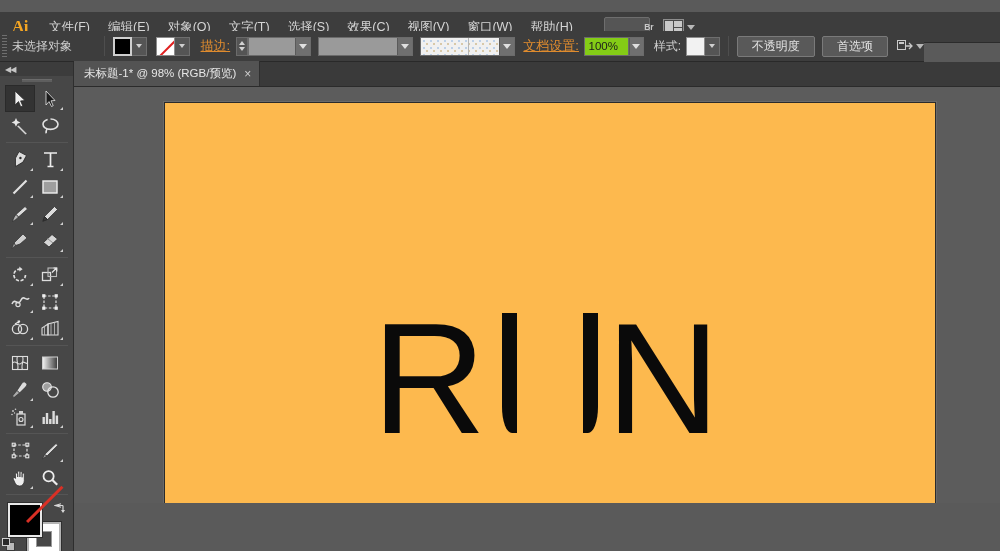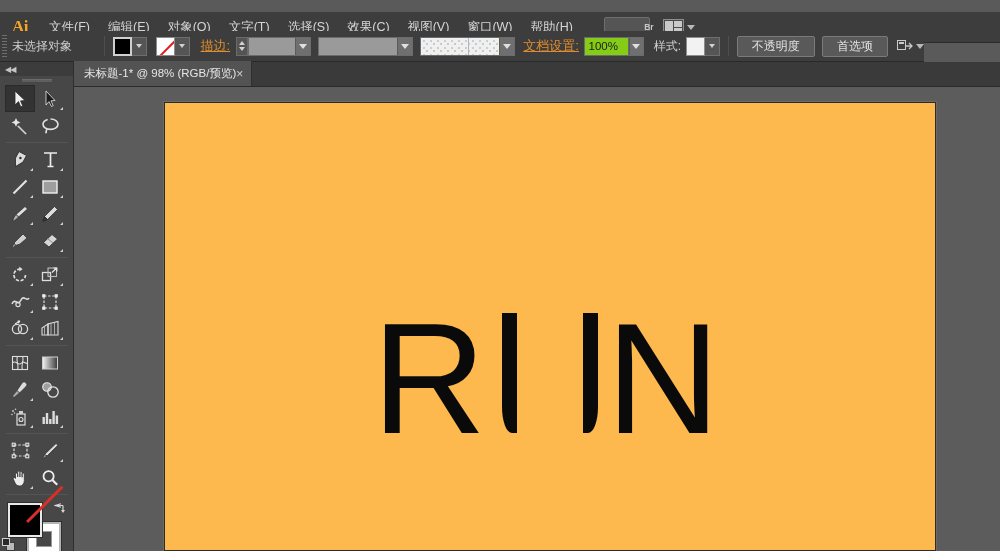--- a/index.html
+++ b/index.html
@@ -129,21 +129,21 @@
 
   
   .tabbar {
     position: absolute; left: 74px; top: 62px; width: 926px; height: 25px;
     background: #3a3a3a; border-bottom: 1px solid #2b2b2b;
     display: flex; align-items: flex-end;
   }
   .doctab {
     height: 25px; background: #535353;
     border-right: 1px solid #2f2f2f;
-    display: flex; align-items: center; 
+    display: flex; align-items: center; gap: 8px;
     padding: 0 8px 0 10px;
     color: #e6e6e6; font-size: 11.5px; white-space: nowrap;
   }
   .tab-close { color: #cfcfcf; font-size: 12px; line-height: 1; }
 
   
   .toolpanel {
     position: absolute; left: 0; top: 62px; width: 74px; height: 489px;
     background: #474747; border-right: 1px solid #2e2e2e;
   }
@@ -187,21 +187,21 @@
   }
   .slashline {
     position: absolute; left: 26px; top: 23px; width: 50px; height: 3px;
     background: #d93025; transform: rotate(-45deg); transform-origin: 0 0; z-index: 3;
   }
   .swap-arrow { position: absolute; right: 7px; top: 2px; }
   .default-sw { position: absolute; left: 2px; bottom: 4px; }
 
   
   .canvas {
-    position: absolute; left: 74px; top: 87px; width: 926px; height: 464px;
+    position: absolute; left: 74px; top: 87px; width: 926px; height: 416px;
     background: #5c5c5c; overflow: hidden;
   }
   .artboard {
     position: absolute; left: 90px; top: 15px;
     width: 772px; height: 449px;
     background: #fdb94e;
     border: 1px solid #2b2b2b;
     box-shadow: 0 0 0 1px #6a6a6a;
   }
   .runtext {

